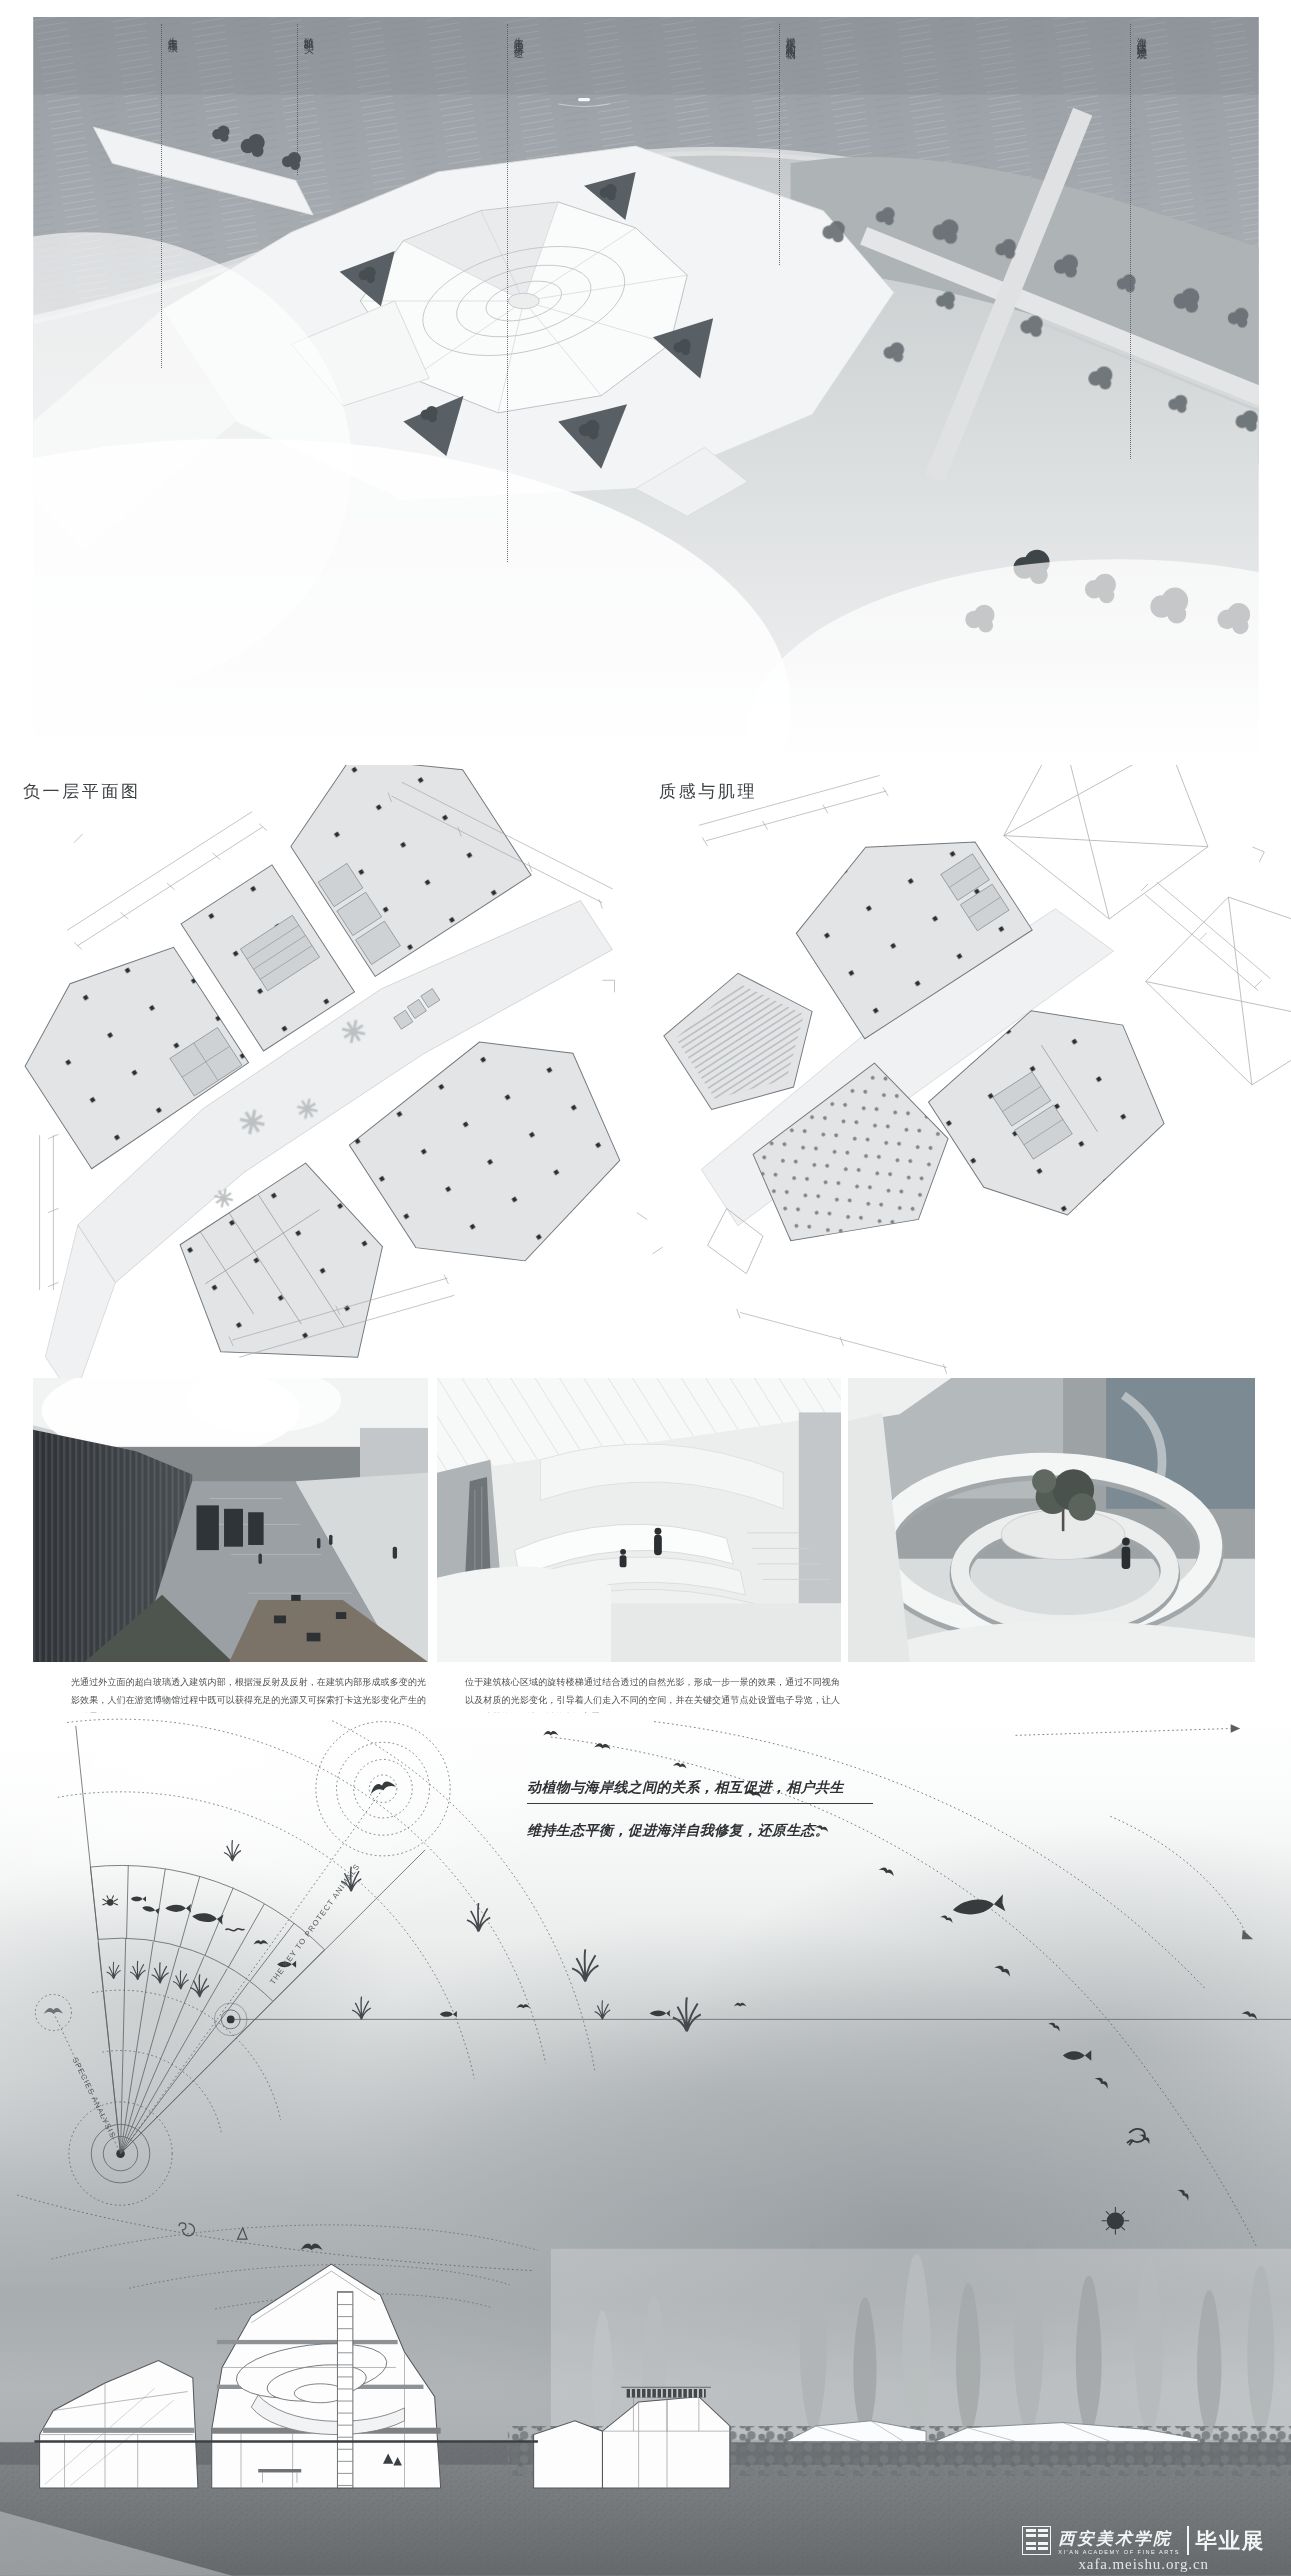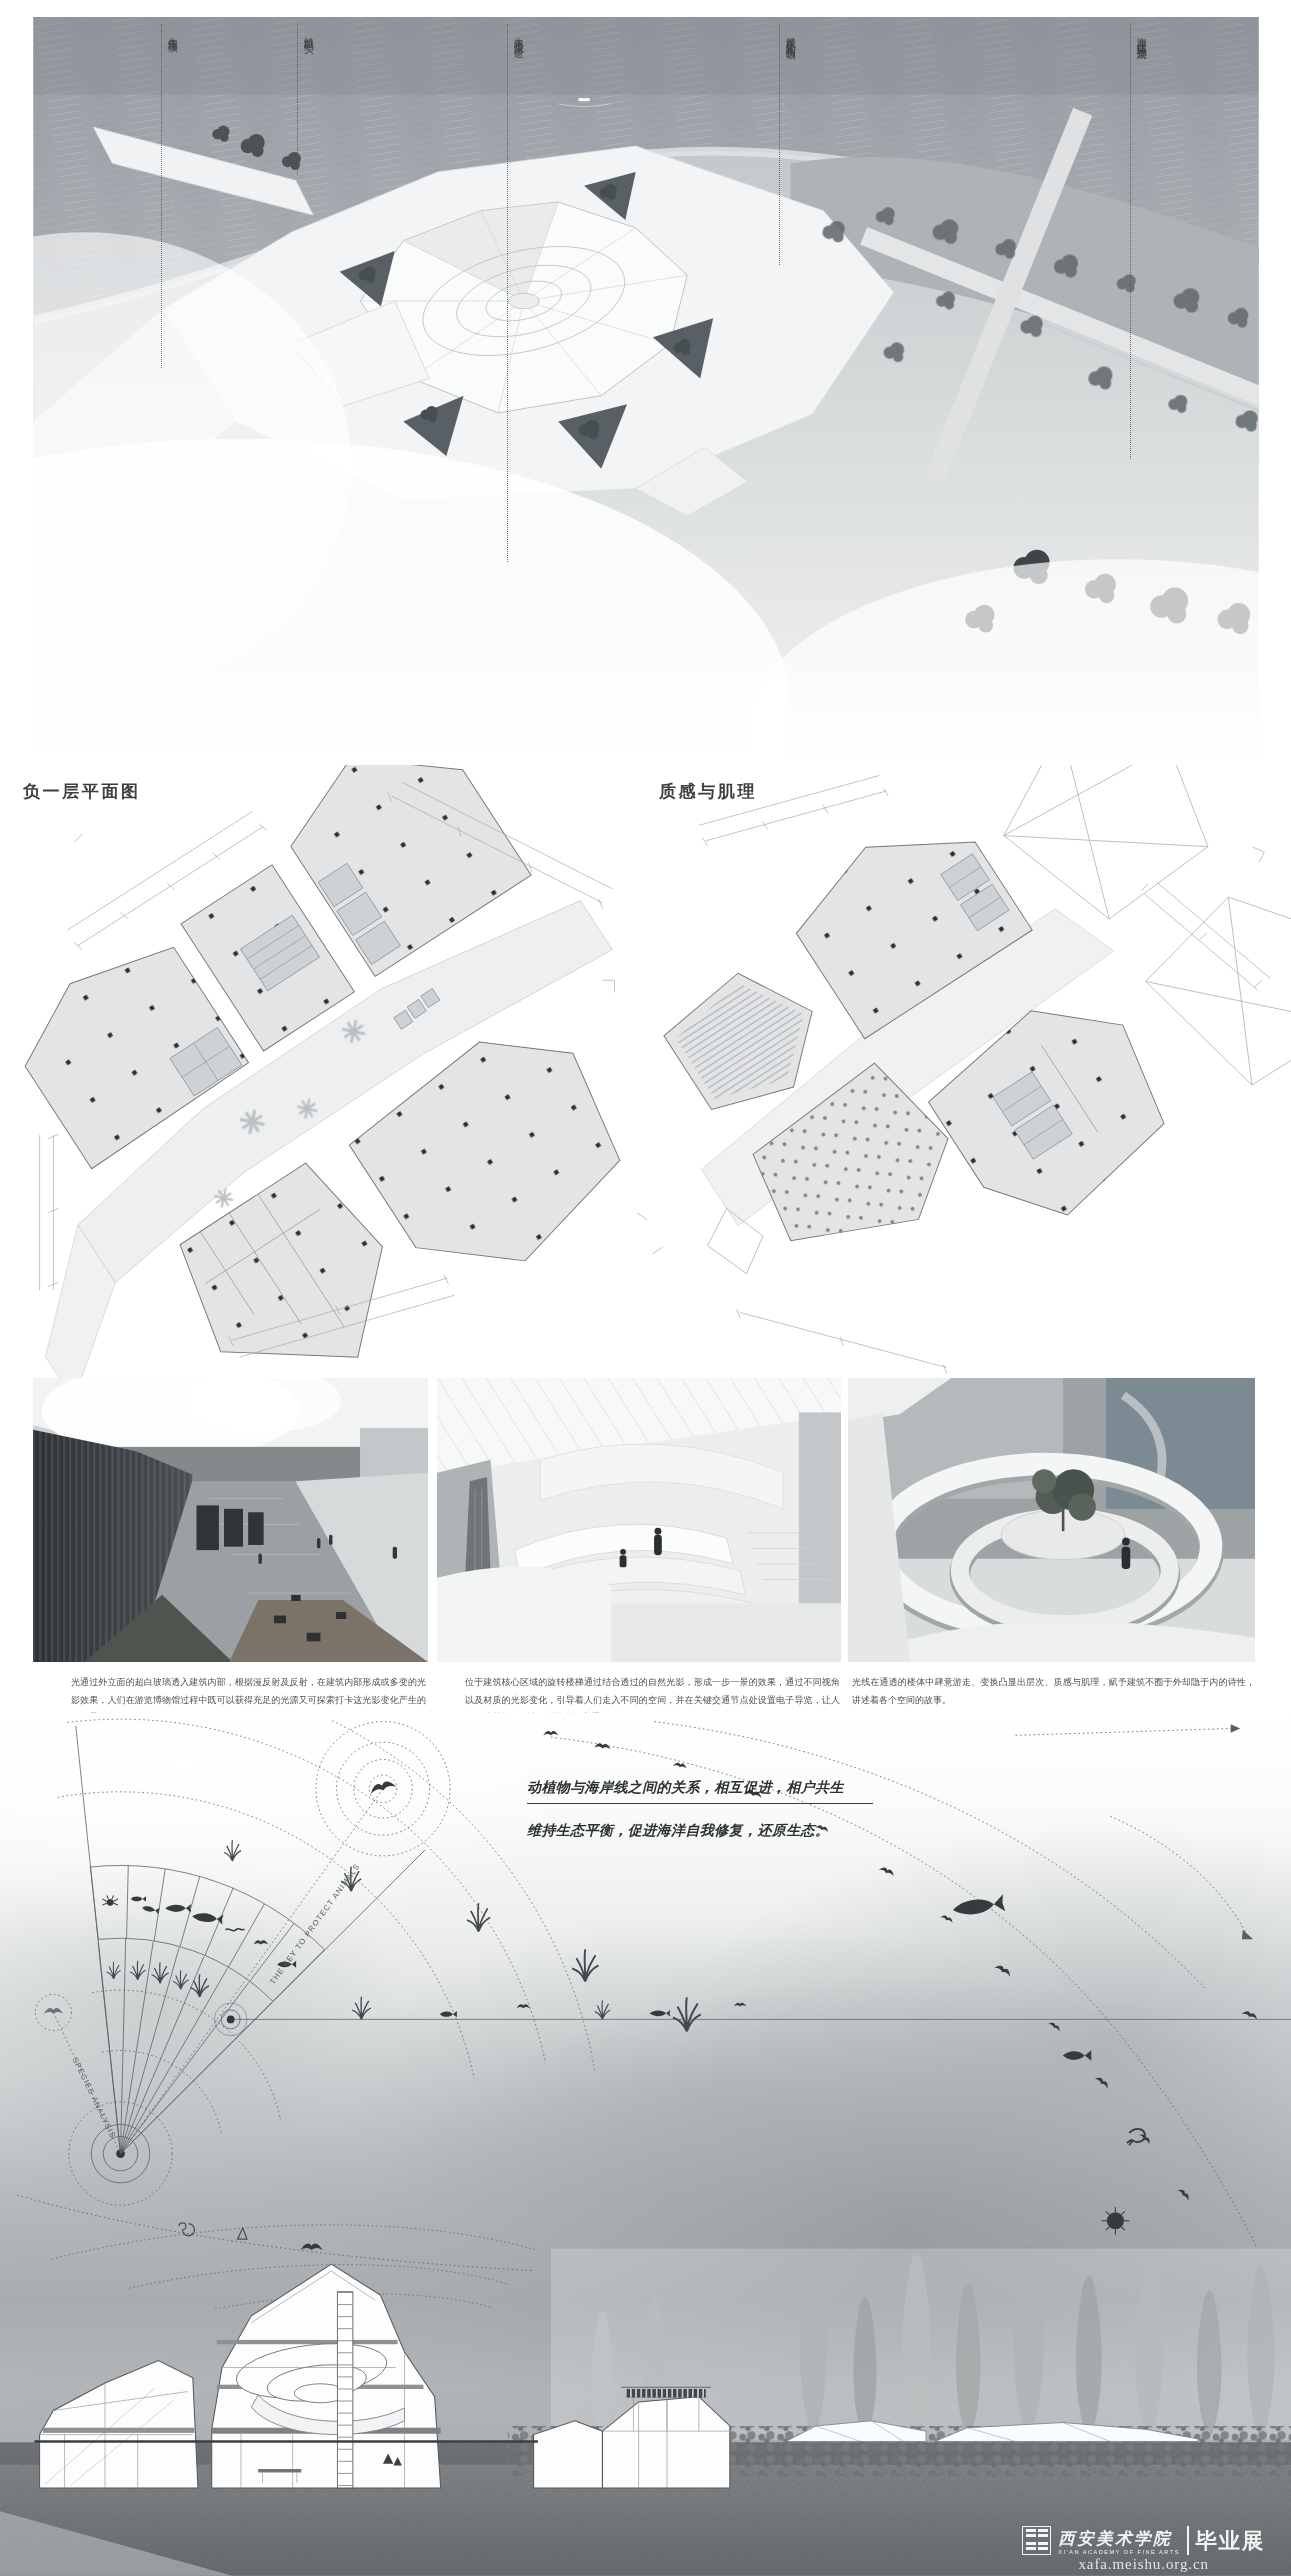--- a/index.html
+++ b/index.html
@@ -11,21 +11,21 @@
   
   .aerial{top:17px;left:33px;width:1226px;height:747px;}
   .aerial svg{position:absolute;inset:0;}
   .leader{position:absolute;top:6.9px;}
   .dline{position:absolute;left:0;top:0;height:100%;width:0;border-left:1.3px dotted #53575b;opacity:.85;}
   .vtxt{position:absolute;left:4.3px;top:5.2px;writing-mode:vertical-rl;font-size:10px;
         letter-spacing:2.2px;color:#3e4246;white-space:nowrap;}
 
   
   .plans{top:765px;left:0;width:1291px;height:613px;background:#fff;}
-  .plan-title{position:absolute;font-size:17px;color:#3c4043;letter-spacing:2.6px;font-weight:700;}
+  .plan-title{position:absolute;font-size:17px;color:#3c4043;letter-spacing:2.6px;font-weight:400;}
   .vol{fill:#e2e4e6;stroke:#74787c;stroke-width:1.1;}
   .volw{fill:none;stroke:#b2b6b8;stroke-width:.9;}
   .room{fill:#ced2d4;stroke:#7d8184;stroke-width:.7;}
   .spine{fill:#edeff0;stroke:#c9cccd;stroke-width:.8;}
   .dim{stroke:#a6abae;stroke-width:.8;fill:none;}
   .palm{stroke:#b2b7b9;stroke-width:2;fill:none;opacity:.85;}
   .pln{stroke:#8d9194;stroke-width:.7;fill:none;}
 
   
   .renders{top:1378px;left:0;width:1291px;height:284px;}
@@ -450,21 +450,20 @@
           <rect x="318" y="196" width="10" height="26" rx="4"></rect>
             <circle cx="323" cy="190" r="4.5"></circle>
         </g>
       </svg>
     </figure>
   </section>
 
   <section class="sec captions">
     <p class="caption" style="left:71px;width:355px;">光通过外立面的超白玻璃透入建筑内部，根据漫反射及反射，在建筑内部形成或多变的光影效果，人们在游览博物馆过程中既可以获得充足的光源又可探索打卡这光影变化产生的奇妙景象。</p>
     <p class="caption" style="left:465px;width:375px;">位于建筑核心区域的旋转楼梯通过结合透过的自然光影，形成一步一景的效果，通过不同视角以及材质的光影变化，引导着人们走入不同的空间，并在关键交通节点处设置电子导览，让人们更清楚的了解该区域的空间主题。</p>
-    <p class="caption" style="left:852px;width:403px;">光线在通透的楼体中肆意游走、变换凸显出层次、质感与肌理，赋予建筑不囿于外却隐于内的诗性，讲述着各个空间的故事。</p>
   </section>
 
   <section class="sec lower">
 
     <svg class="eco-svg" viewBox="0 0 1500 660" width="1291" height="568">
       <defs>
         <g id="g-bird">
             <path d="M-8,1 C-5,-4 -2,-5 0,-2 C2,-5 5,-4 8,1 C5,-1 2,-1 0,1 C-2,-1 -5,-1 -8,1 Z"></path>
           </g>
         <g id="g-fish">

